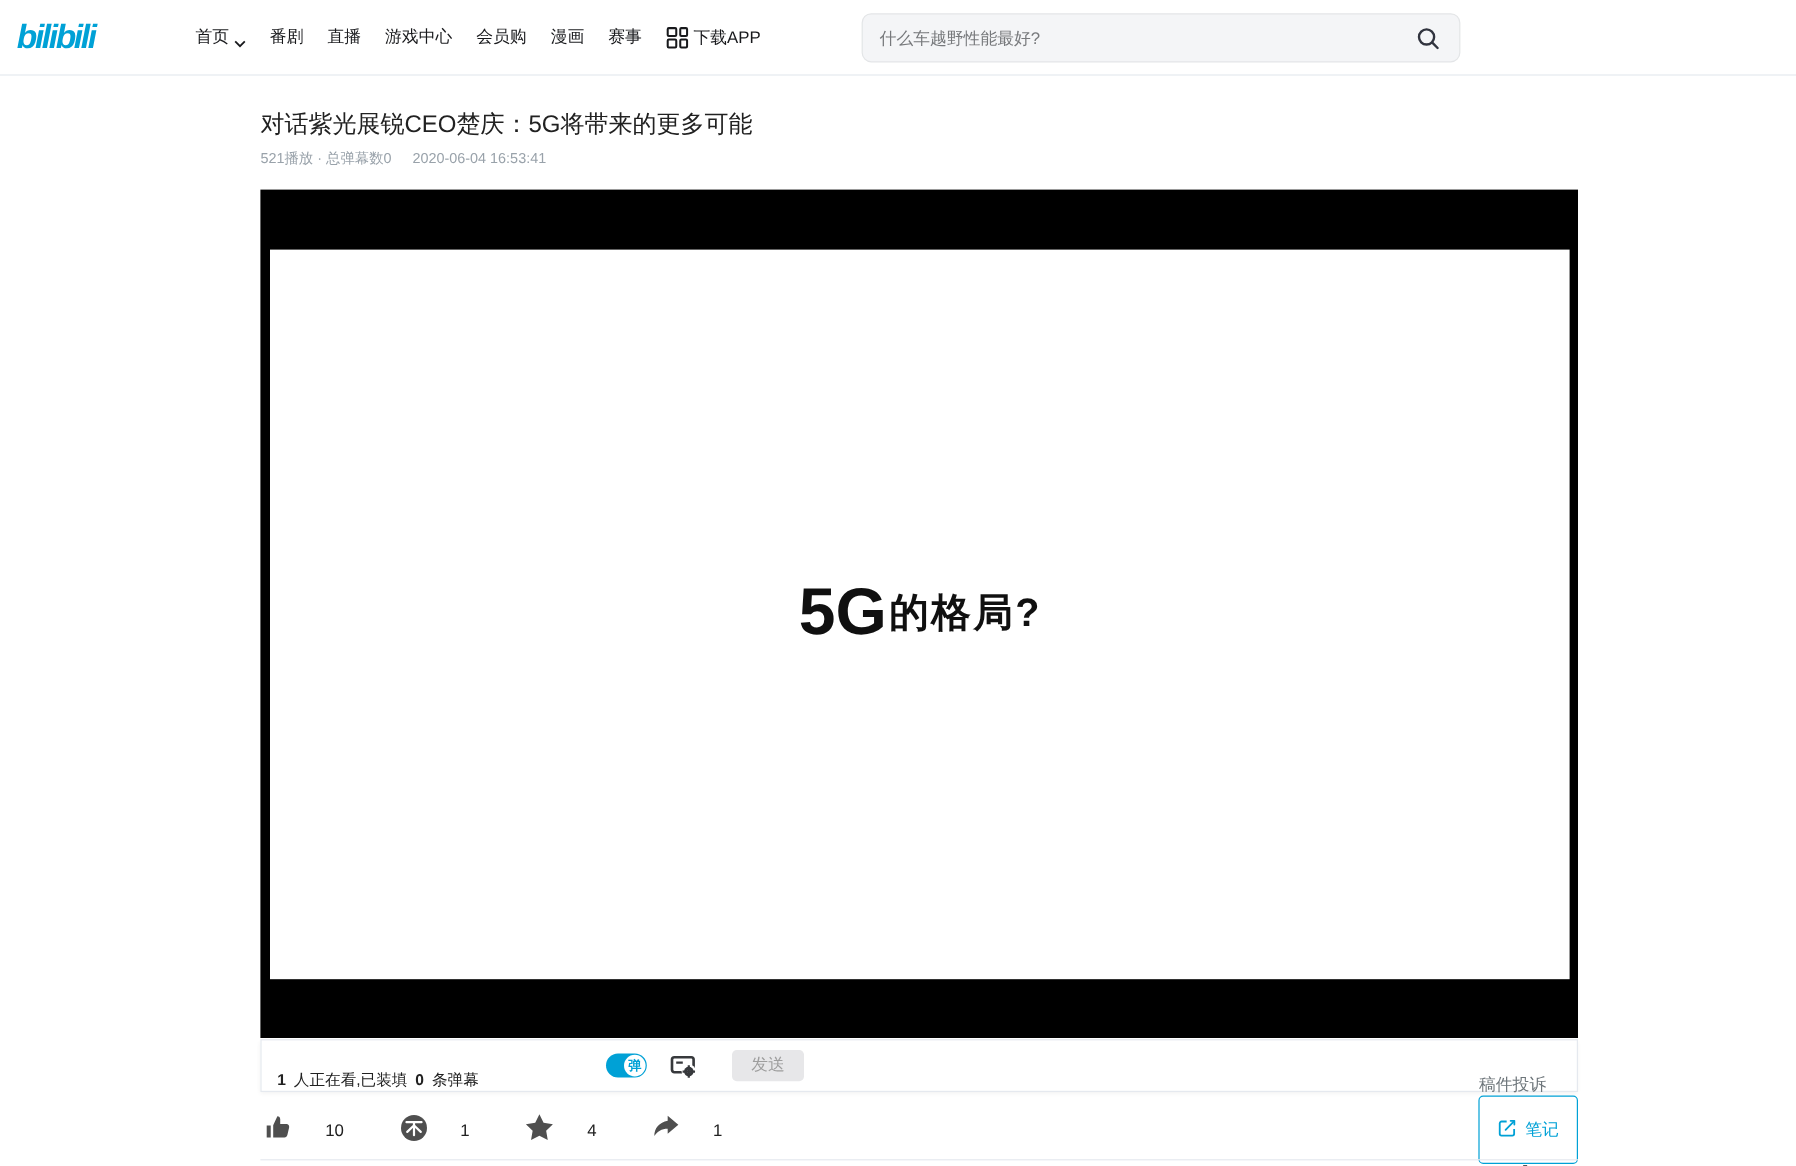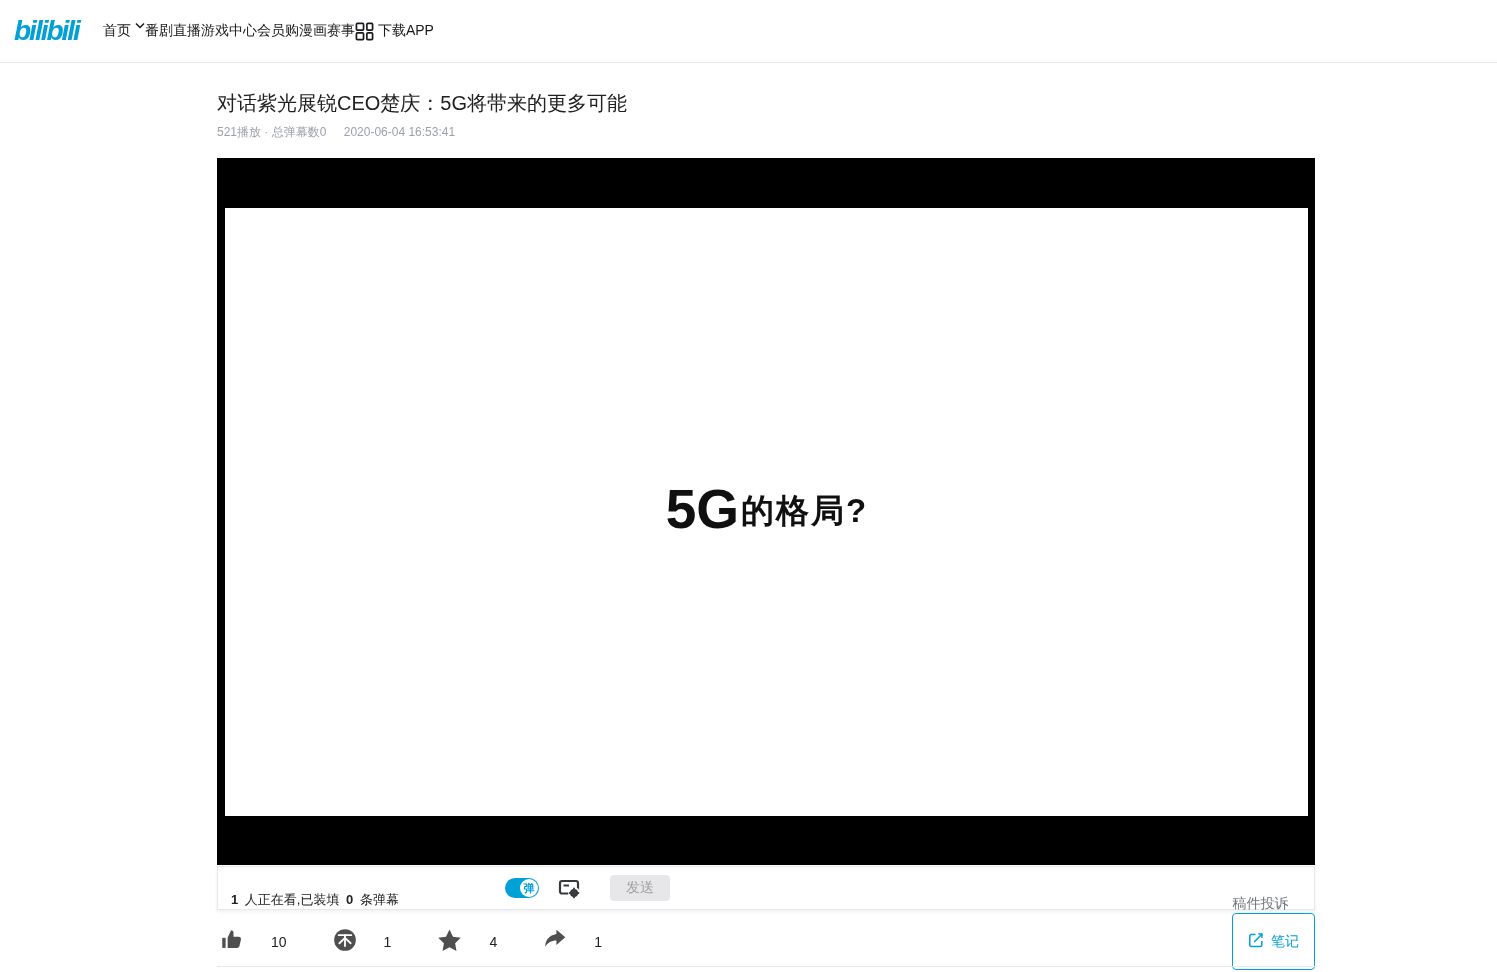--- a/index.html
+++ b/index.html
@@ -1,26 +1,26 @@
 <!DOCTYPE html>
 <html><head>
 <meta charset="utf-8">
 <style>
   * { margin:0; padding:0; box-sizing:border-box; }
   html,body { width:1497px; height:972px; background:#fff; overflow:hidden;
               font-family:"Liberation Sans","DejaVu Sans",sans-serif; }
 
   
   .nav { position:absolute; left:0; top:0; width:1497px; height:63px;
-         background:#fff; border-bottom:1px solid #e5e9ef; display:flex; align-items:center; }
+         background:#fff; border-bottom:1px solid #e5e9ef; display:flex; align-items:center;gap:40px; }
   .logo { margin-left:14px; font-size:28px; font-weight:bold; font-style:italic;
           color:#00a1d6; letter-spacing:-2px; cursor:pointer; }
   .nav-items { display:flex; align-items:center; margin-left:24px; }
-  .nav-item { display:flex; align-items:flex-start; gap:4px; font-size:14px; color:#18191c;
-              cursor:pointer; white-space:nowrap; }
+  .nav-item { display:flex; align-items:flex-end; gap:4px; font-size:14px; color:#18191c;
+              margin-left:20px; cursor:pointer; white-space:nowrap; }
   .nav-item svg { display:block; }
   .search-box { position:absolute; left:718px; top:11px; width:499px; height:41px;
                 background:#f4f5f7; border:1px solid #e3e5e7; border-radius:8px;
                 display:flex; align-items:center; padding:0 14px; }
   .search-box input { flex:1; border:none; outline:none; background:transparent;
                       font-size:14px; color:#212121;
                       font-family:"Liberation Sans","DejaVu Sans",sans-serif; }
   .search-box input::placeholder { color:#77797c; }
   .search-btn { width:24px; height:24px; display:flex; align-items:center;
                 justify-content:center; cursor:pointer; }
@@ -125,20 +125,29 @@
         <svg width="19" height="19" viewBox="0 0 20 20" fill="none" stroke="#18191c" stroke-width="1.8">
           <rect x="1.5" y="1.5" width="7.5" height="7" rx="1"></rect>
           <rect x="1.5" y="11.5" width="7.5" height="7" rx="1"></rect>
           <rect x="12.5" y="1.5" width="6" height="7" rx="1"></rect>
           <rect x="12.5" y="11.5" width="6" height="7" rx="1"></rect>
         </svg>
       </span>
       <span>下载APP</span>
     </div>
   </nav>
+  <div class="search-box">
+    <input type="text" placeholder="什么车越野性能最好?" style="">
+    <div class="search-btn">
+      <svg width="20" height="20" viewBox="0 0 20 20">
+        <circle cx="8.8" cy="8.8" r="6.3" fill="none" stroke="#31343f" stroke-width="2"></circle>
+        <line x1="13.6" y1="13.6" x2="18" y2="18" stroke="#31343f" stroke-width="2" stroke-linecap="round"></line>
+      </svg>
+    </div>
+  </div>
 </header>
 
 <h1 class="title">对话紫光展锐CEO楚庆：5G将带来的更多可能</h1>
 <div class="meta">
   <span>521播放 · 总弹幕数0</span>
   <span class="date">2020-06-04 16:53:41</span>
 </div>
 
 <div class="player">
   <div class="stage">

